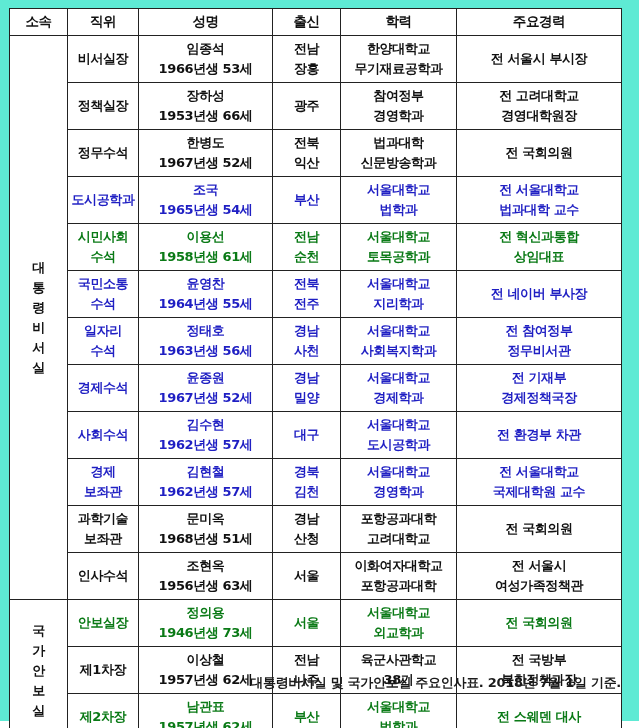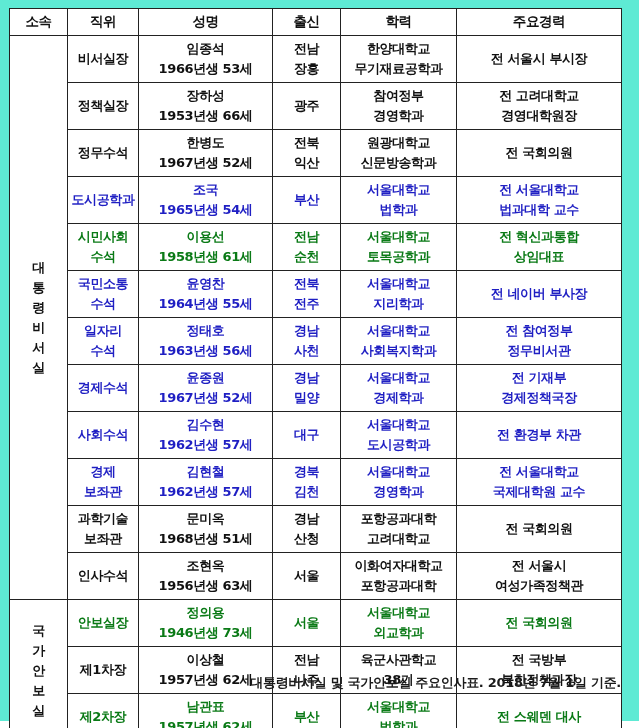--- a/index.html
+++ b/index.html
@@ -204,21 +204,21 @@
             </div>
           </td>
           <td class="c-black">
             <div class="l2">
               <span>전북</span>
               <span>익산</span>
             </div>
           </td>
           <td class="c-black">
             <div class="l2">
-              <span>원광대학교</span>
+              <span>법과대학</span>
               <span>신문방송학과</span>
             </div>
           </td>
           <td class="c-black">
             <span class="l1">전  국회의원</span>
           </td>
         </tr>
         <tr>
           <td class="c-blue">
             <span class="l1">도시공학과</span>

